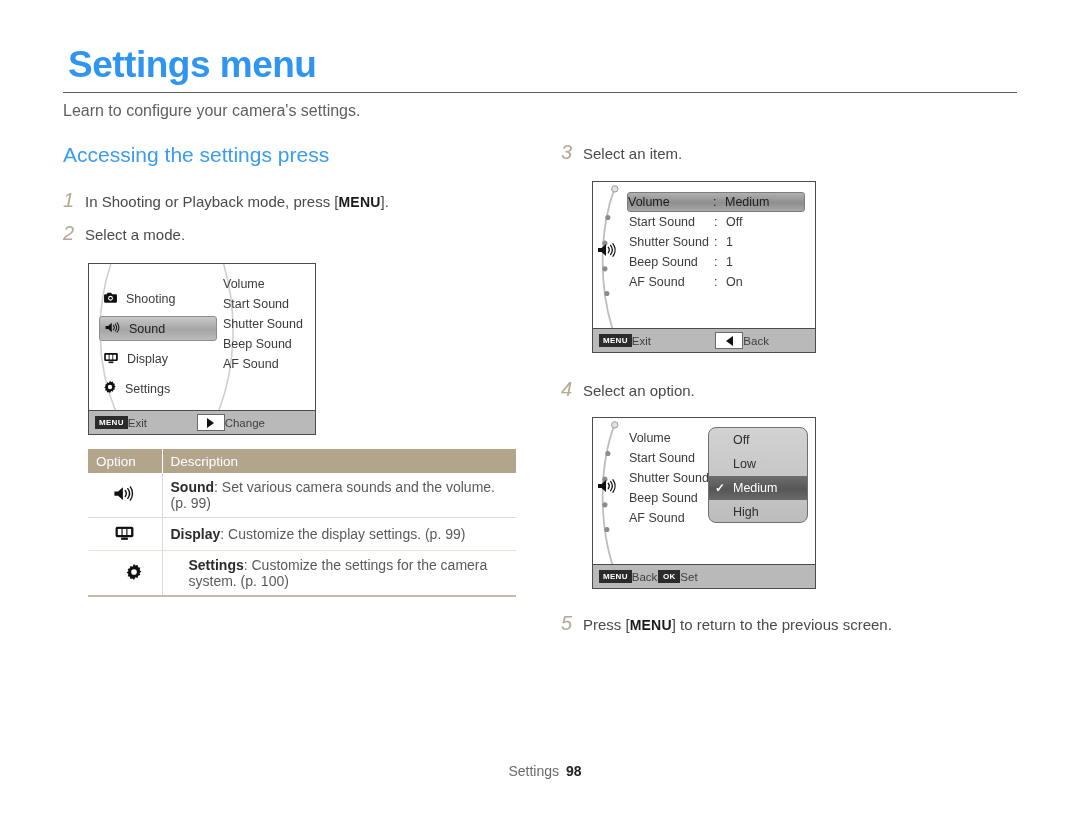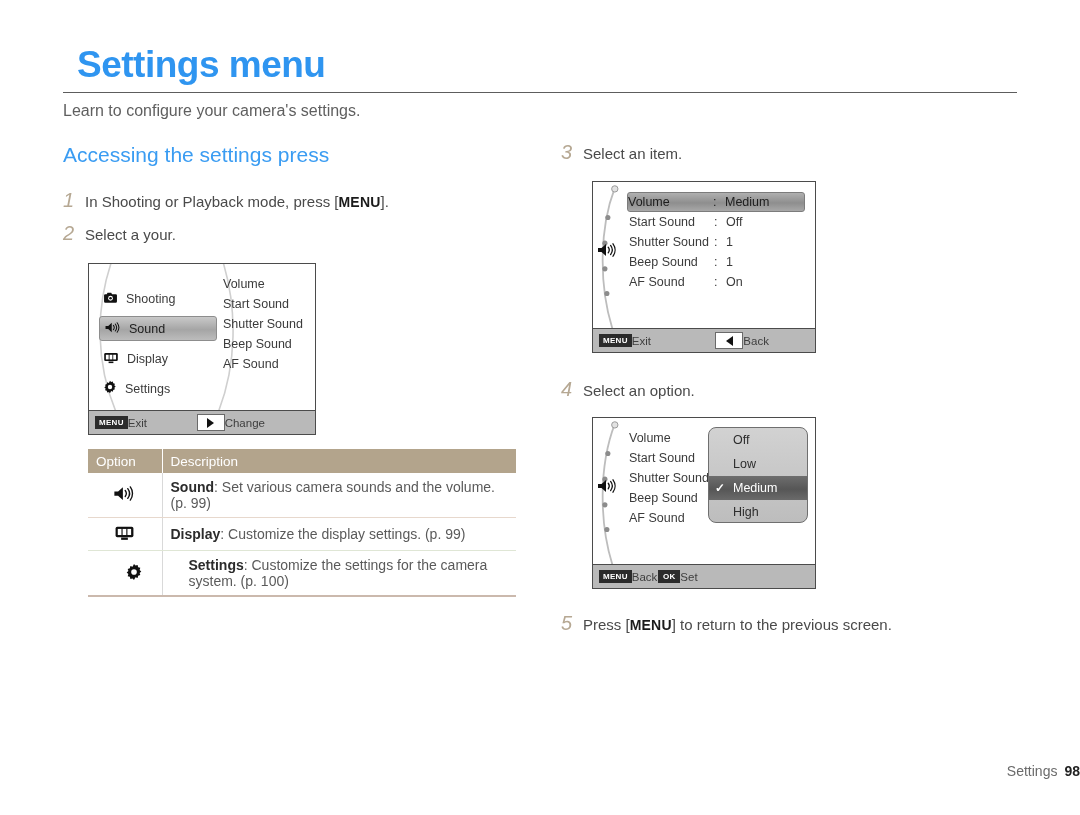--- a/index.html
+++ b/index.html
@@ -8,21 +8,21 @@
     width:1080px; height:815px;
     background:#ffffff;
     font-family:"Liberation Sans", sans-serif;
     color:#4a4a4a;
     position:relative;
     overflow:hidden;
   }
 
   
   .page-title{
-    position:absolute; left:77px; top:46px;
+    position:absolute; left:68px; top:46px;
     font-size:37px; font-weight:bold;
     color:#2f95f0;
     letter-spacing:-0.5px;
     line-height:1.0;
   }
   .title-rule{
     position:absolute; left:63px; top:92px; width:954px; height:1px;
     background:#5d5d5d;
   }
   .subtitle{
@@ -161,40 +161,40 @@
     width:74px; text-align:center; border-right:1px solid #d9d9d9;
   }
   .opt-table tr.r1 td{ border-bottom:1px solid #e7d8cd; }
   .opt-table tr.r2 td{ border-bottom:1px solid #dfe6d5; }
   .opt-table tr.r3 td{ border-bottom:2px solid #cbb9ad;padding-left:26px; }
   .opt-table b{ color:#2b2b2b; font-weight:bold; }
 
   
   .footer{
     position:absolute; left:10px; right:0; top:763px;
-    text-align:right; font-size:14px; color:#6a6a6a;
+    text-align:center; font-size:14px; color:#6a6a6a;
   }
   .footer .pg{ font-weight:bold; color:#222; margin-left:7px; }
 </style>
 </head>
 <body>
 
 <div class="page-title">Settings menu</div>
 <div class="title-rule"></div>
 <div class="subtitle">Learn to configure your camera's settings.</div>
 <div class="section-heading">Accessing the settings press</div>
 
 <div class="step" id="step1">
   <span class="num">1</span>
   <span class="txt"><span>In Shooting or Playback mode, press [</span><span class="kbd">MENU</span><span>].</span></span>
 </div>
 
 <div class="step" id="step2">
   <span class="num">2</span>
-  <span class="txt">Select a your.</span>
+  <span class="txt">Select a mode.</span>
 </div>
 
 <div class="step" id="step3">
   <span class="num">3</span>
   <span class="txt">Select an item.</span>
 </div>
 
 <div class="step" id="step4">
   <span class="num">4</span>
   <span class="txt">Select an option.</span>

